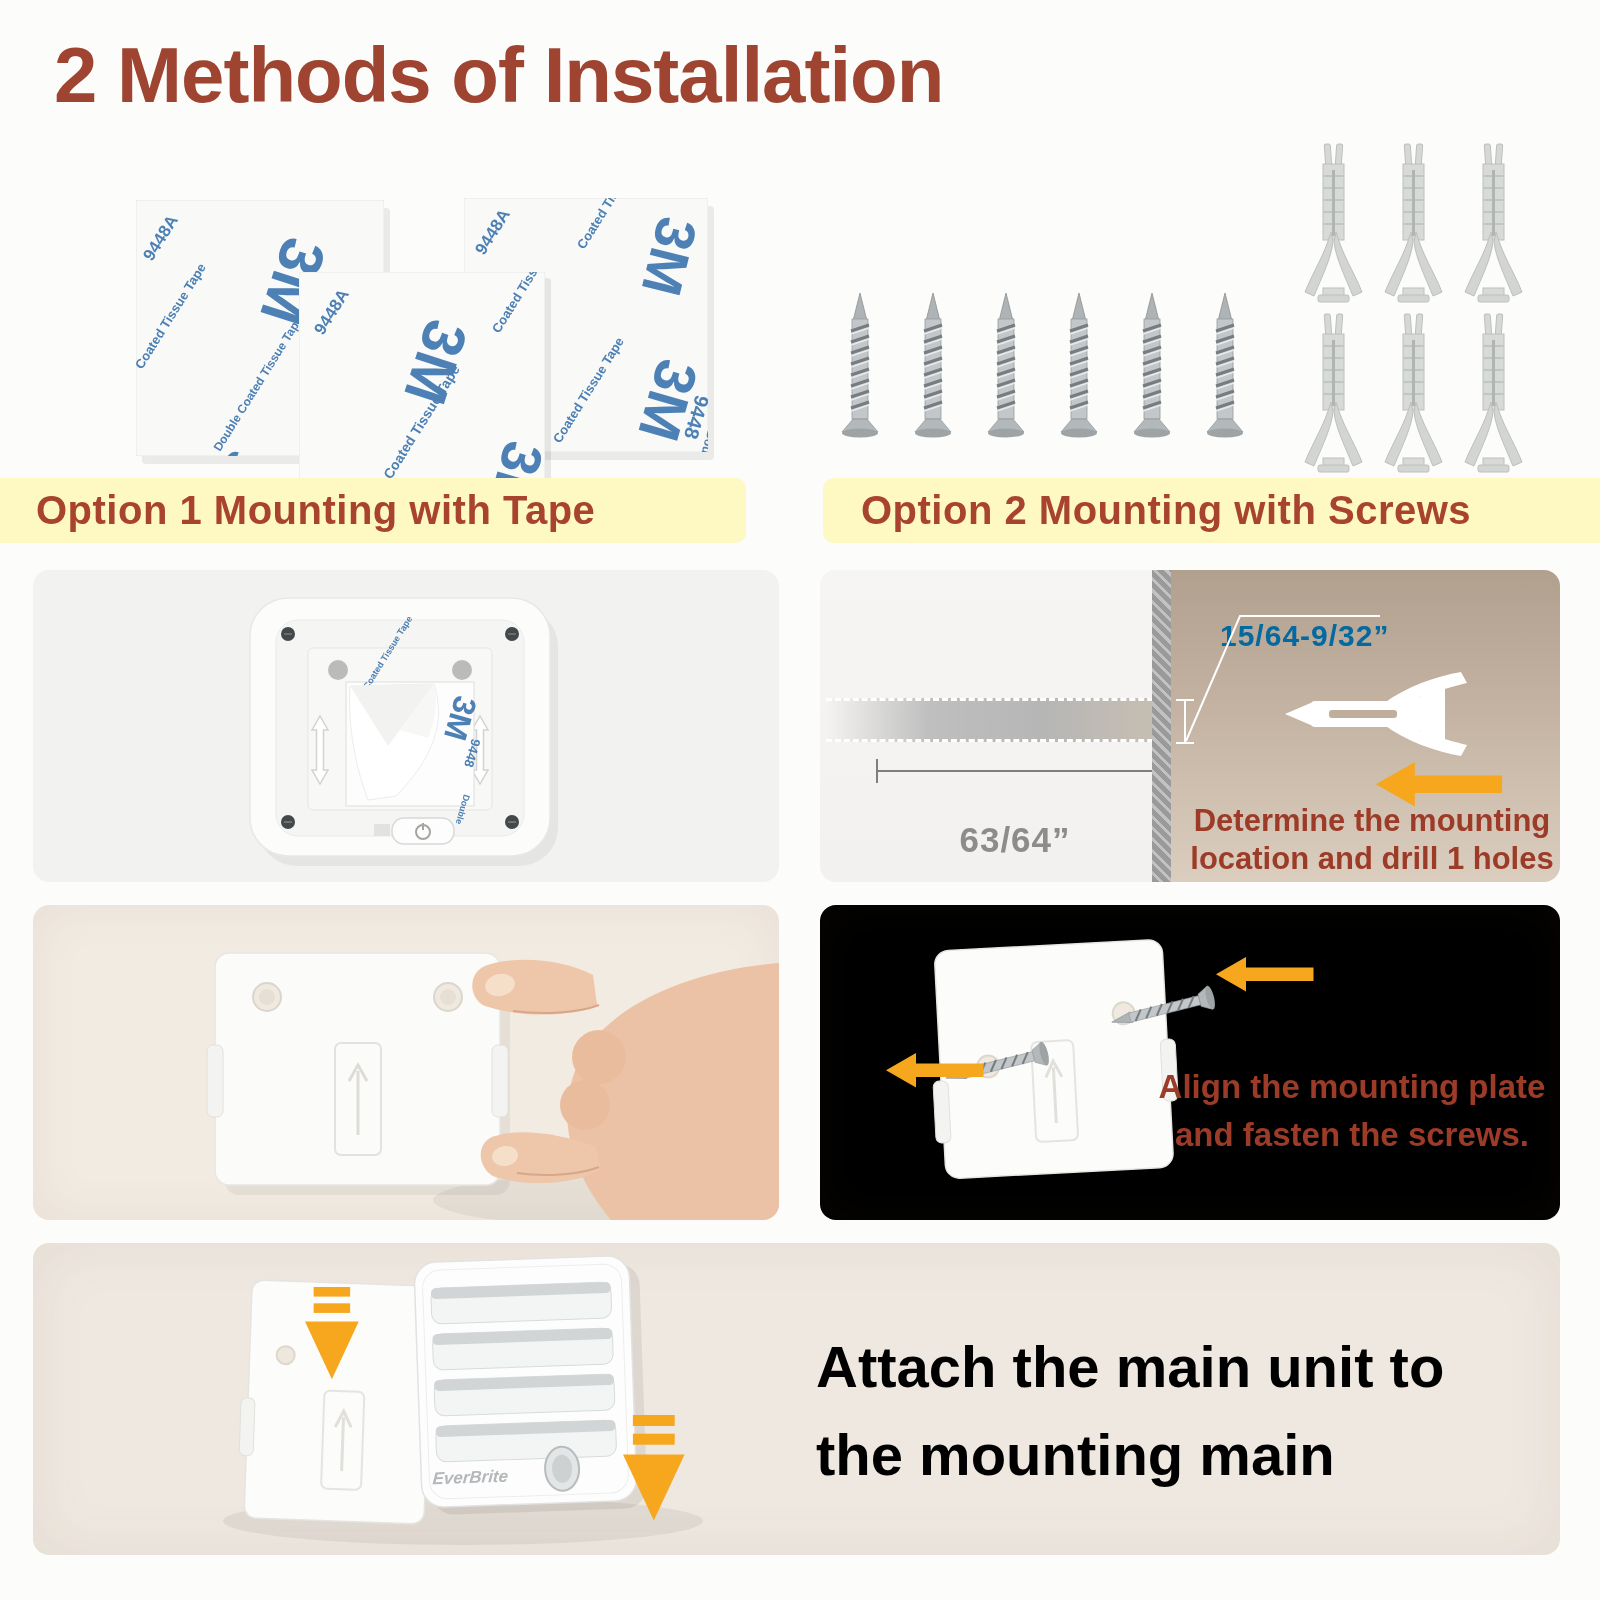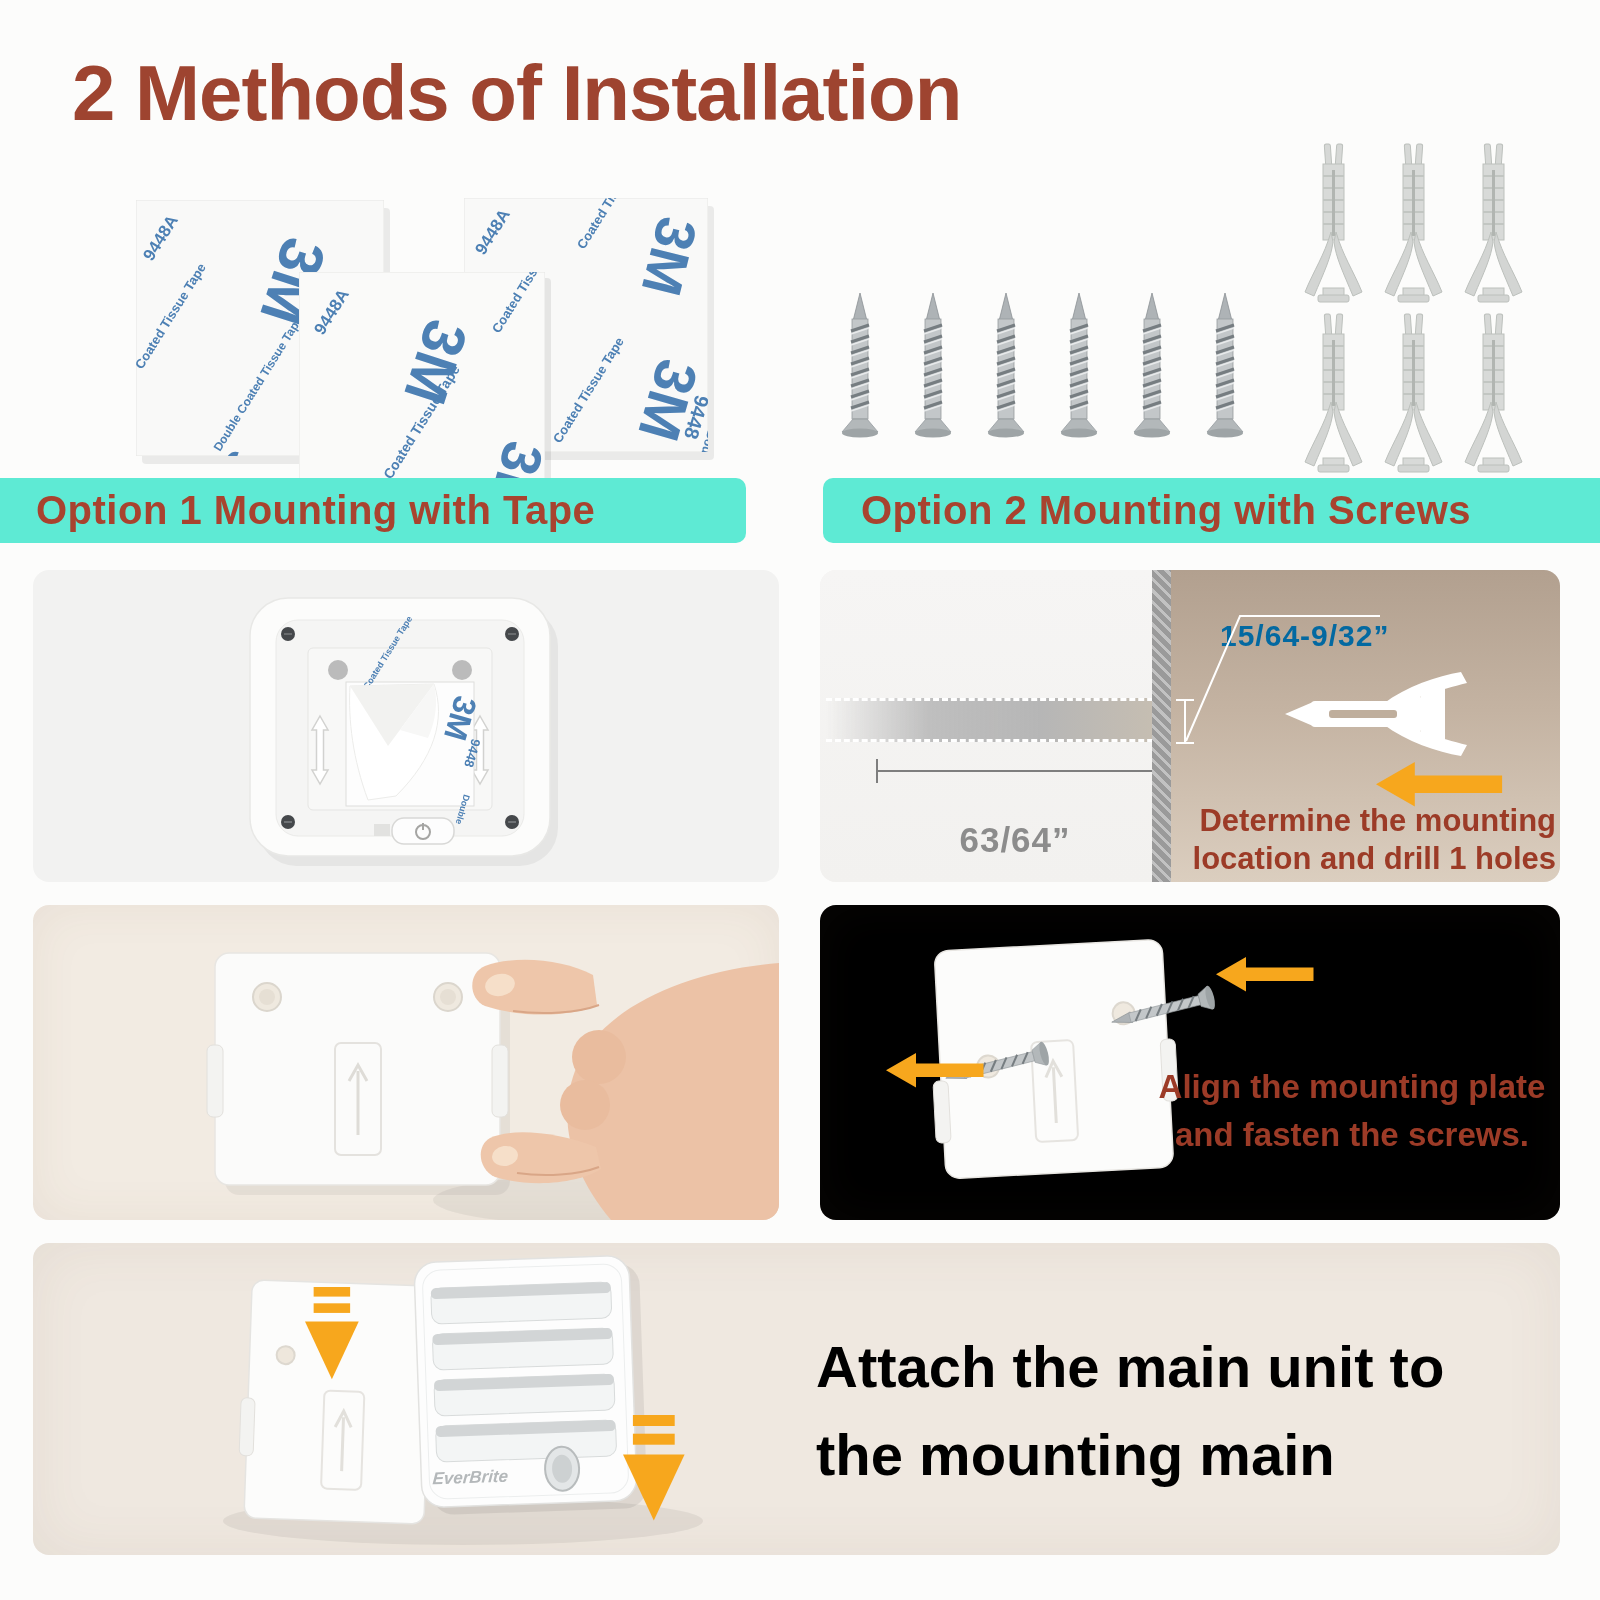--- a/index.html
+++ b/index.html
@@ -1,21 +1,21 @@
 <!DOCTYPE html>
 <html><head>
 <meta charset="utf-8">
 <style>
   html,body{margin:0;padding:0;background:#ffffff;}
   .page{position:relative;width:1600px;height:1600px;background:#fcfcfb;overflow:hidden;
         font-family:"Liberation Sans", sans-serif;}
   .abs{position:absolute;}
   .page-title{position:absolute;left:54px;top:30px;font-size:78px;font-weight:bold;
-              letter-spacing:-1px;color:#9e4430;margin:18px;}
-  .hdr{position:absolute;top:478px;height:65px;background:#5eead4;display:flex;align-items:center;}
+              letter-spacing:-1px;color:#9e4430;margin:0;}
+  .hdr{position:absolute;top:478px;height:65px;background:#fef9c3;display:flex;align-items:center;}
   .hdr1{left:0;width:746px;border-radius:0 10px 10px 0;padding-left:36px;box-sizing:border-box;}
   .hdr2{left:823px;width:777px;border-radius:10px 0 0 10px;padding-left:38px;box-sizing:border-box;}
   .hdr span{font-size:40px;font-weight:bold;color:#a8432f;letter-spacing:0.5px;}
   .panel{position:absolute;border-radius:16px;overflow:hidden;}
   .p1L{left:33px;top:570px;width:746px;height:312px;background:#f2f2f1;}
   .p1R{left:820px;top:570px;width:740px;height:312px;background:#f4f3f1;}
   .p2L{left:33px;top:905px;width:746px;height:315px;background:#f2ebe2;
        box-shadow:inset 0 0 50px rgba(120,90,60,0.07);}
   .p2R{left:820px;top:905px;width:740px;height:315px;background:#000000;
        box-shadow:inset 0 0 50px rgba(120,90,60,0.07);}
@@ -31,21 +31,21 @@
   .drillhole{position:absolute;left:6px;top:128px;width:345px;height:38px;
              border-top:3px dashed #ffffff;border-bottom:3px dashed #ffffff;
              background:linear-gradient(90deg,rgba(190,190,190,0) 0%,rgba(185,185,185,0.9) 30%,#b6b6b6 62%,#c8bfb1 100%);}
   .measline{position:absolute;left:56px;top:200px;width:276px;height:2px;background:#7e7e7e;}
   .meastick{position:absolute;left:56px;top:189px;width:2px;height:24px;background:#7e7e7e;}
   .depth-label{position:absolute;left:100px;top:206px;width:190px;text-align:center;
                font-size:35px;font-weight:bold;color:#8c8c8c;letter-spacing:1px;margin-top:44px;}
   .dia-label{position:absolute;left:400px;top:49px;font-size:30px;font-weight:bold;
              color:#0369a1;letter-spacing:1px;}
   .cap{color:#9c3b27;}
-  .cap1R{position:absolute;left:368px;top:232px;width:368px;text-align:right;
+  .cap1R{position:absolute;left:368px;top:232px;width:368px;text-align:center;
          font-size:31px;line-height:38px;font-weight:600;}
   .cap2R{position:absolute;left:330px;top:158px;width:404px;text-align:center;
          font-size:33px;line-height:48px;font-weight:600;}
   .capBottom{position:absolute;left:783px;top:80px;font-size:58px;line-height:88px;
              font-weight:600;color:#000000;}
   svg{display:block;}
   .ptr{pointer-events:none;}
 </style>
 </head>
 <body>

